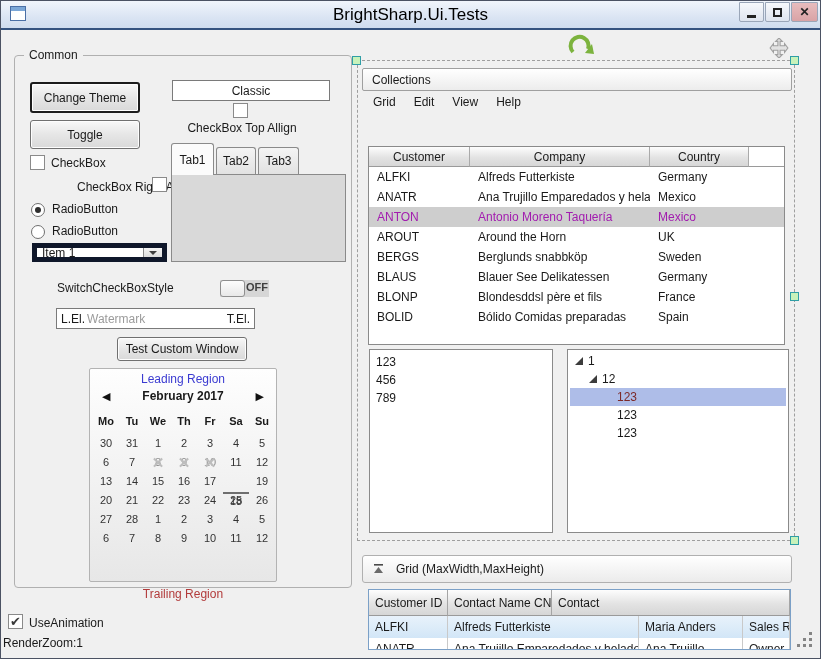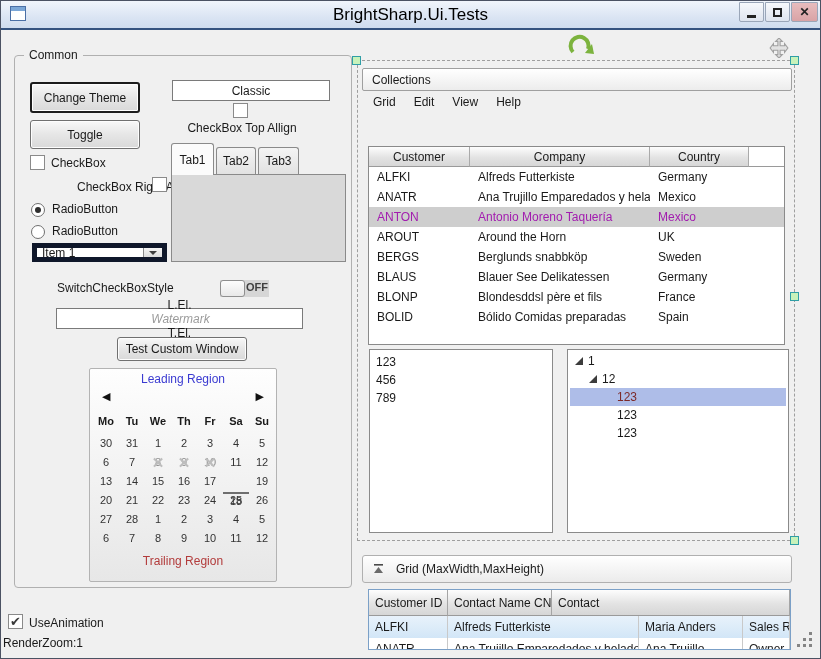--- a/index.html
+++ b/index.html
@@ -60,22 +60,22 @@
   .combo .dd i{width:0;height:0;border-left:4px solid transparent;border-right:4px solid transparent;
     border-top:4px solid #3f3f3f;}
 
   
   .switch{position:absolute;left:220px;top:280px;width:49px;height:17px;background:#d6d6d6;}
   .switch .thumb{position:absolute;left:0;top:0;width:25px;height:17px;background:linear-gradient(#fdfdfd,#e8e8e8);
     border:1px solid #8f8f8f;border-radius:3px;box-sizing:border-box;}
   .switch .state{position:absolute;left:26px;top:1px;font-size:11px;font-weight:bold;color:#3f3f3f;}
 
   
-  .wm{left:56px;top:308px;width:247px;height:21px;flex-direction:column;}
-  .wm .ph{flex:1;font-style:italic;color:#9b9b9b;padding-left:2px;}
+  .wm{left:56px;top:308px;width:199px;height:21px;}
+  .wm .ph{flex:1;color:#9b9b9b;padding-left:2px;}
 
   
   .calendar{position:absolute;left:89px;top:368px;width:188px;height:214px;
     background:linear-gradient(#fefefe,#e7e7e7);border:1px solid #b3b3b3;border-radius:2px;box-sizing:border-box;}
   .cal-leading{position:absolute;top:3px;width:100%;text-align:center;}
   .cal-nav{position:absolute;top:20px;left:0;width:100%;height:18px;}
   .cal-month{position:absolute;width:100%;text-align:center;font-weight:bold;}
   .cal-arrow{position:absolute;top:1px;font-size:11px;color:#111;cursor:default;}
   .cal-arrow.prev{left:12px;} .cal-arrow.next{right:12px;}
   .cal-weekdays,.cal-grid{position:absolute;left:3px;display:grid;grid-template-columns:repeat(7,26px);}
@@ -227,20 +227,21 @@
   </div>
 
   <div class="btn" style="left:117px;top:337px;width:130px;height:24px;">
     <span>Test Custom Window</span>
     </div>
 
   <div class="calendar">
     <div class="cal-leading" style="color:#3b3bd1;">Leading Region</div>
     <div class="cal-nav">
       <span class="cal-arrow prev">◀</span>
+      <div class="cal-month">February 2017</div>
       <span class="cal-arrow next">▶</span>
     </div>
     <div class="cal-weekdays" id="calwd">
         <div class="cwd">Mo</div>
         <div class="cwd">Tu</div>
         <div class="cwd">We</div>
         <div class="cwd">Th</div>
         <div class="cwd">Fr</div>
         <div class="cwd">Sa</div>
         <div class="cwd">Su</div>
@@ -282,21 +283,21 @@
         <div class="cday">4</div>
         <div class="cday">5</div>
         <div class="cday">6</div>
         <div class="cday">7</div>
         <div class="cday">8</div>
         <div class="cday">9</div>
         <div class="cday">10</div>
         <div class="cday">11</div>
         <div class="cday">12</div>
       </div>
-    <div class="cal-trailing" style="color:#b23b3b;">Trailing Region</div>
+    <div class="cal-trailing" style="color:#b23b3b;margin-top:33px;">Trailing Region</div>
   </div>
 
   <div class="cbx" style="left:8px;top:614px;">
     <span class="check">✔</span>
     </div>
   <div class="lbl" style="left:29px;top:616px;">UseAnimation</div>
   <div class="lbl" style="left:3px;top:636px;">RenderZoom:1</div>
 
   <div class="sel-rect"></div>
   <div class="handle" style="left:352px;top:56px;"></div>

